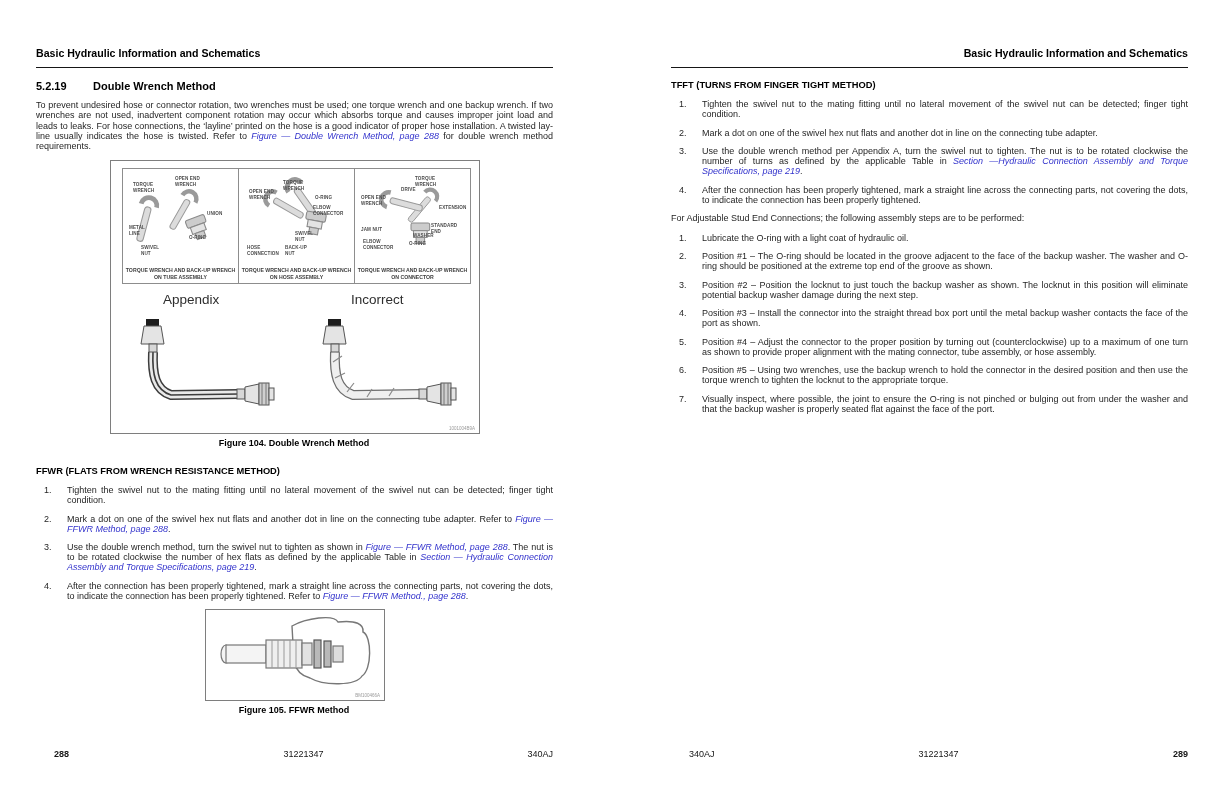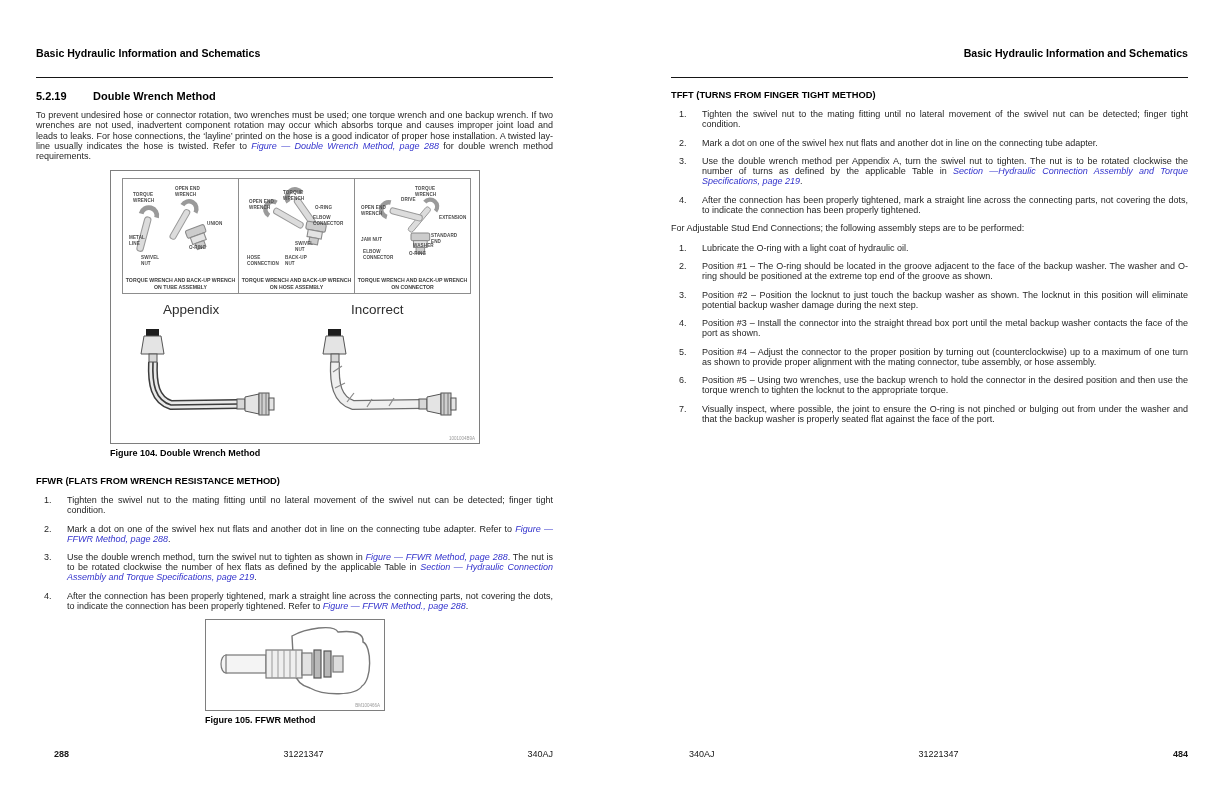--- a/index.html
+++ b/index.html
@@ -2,21 +2,21 @@
 <html><head>
 <meta charset="utf-8">
 <style>
   html,body{margin:0;padding:0}
   body{width:1224px;height:792px;background:#ffffff;position:relative;overflow:hidden;
        font-family:"Liberation Sans",sans-serif;color:#1f1f1f;}
   .page{position:absolute;top:0;height:792px;width:517px}
   #pageL{left:36px}
   #pageR{left:671px}
   .pg-header{margin-top:47px;font-size:10.6px;font-weight:bold;color:#000;
-             padding-bottom:18px;border-bottom:1.5px solid #161616}
+             padding-bottom:8px;border-bottom:1.5px solid #161616}
   #pageR .pg-header{text-align:right}
   .sec-h{margin-top:12px;font-size:11px;font-weight:bold;color:#000;display:flex}
   .sec-h .num{width:57px;flex:none}
   .para{margin-top:8px;font-size:9px;line-height:10.3px;text-align:justify}
   .doclink{color:#3333cc;font-style:italic;cursor:pointer}
   .subhead{margin-top:18px;font-size:9.3px;font-weight:bold;color:#000}
   .olist{margin-top:9px}
   .li{display:flex;margin-bottom:8.5px;padding-left:8px}
   .li-num{width:13px;flex:none;font-size:9px;line-height:10.3px;margin-right:10px}
   .li-body{flex:1;font-size:9px;line-height:10px;text-align:justify}
@@ -30,21 +30,21 @@
            color:#4c4c4c;letter-spacing:.1px}
   .panel-cap{position:absolute;left:2px;right:2px;bottom:3px;text-align:center;
              font-size:5.2px;line-height:1.3;font-weight:bold;color:#3d3d3d}
   .ci-label{position:absolute;top:131px;font-size:13.5px;color:#2e2e2e}
   #lbl-correct{left:52px}
   #lbl-incorrect{left:240px}
   .hose{position:absolute;top:153px;width:150px;height:112px}
   #hoseC{left:14px}
   #hoseI{left:196px}
   .fig-code{position:absolute;right:4px;bottom:2px;font-size:4.5px;color:#9a9a9a}
-  .fig-cap{font-size:9px;font-weight:bold;color:#000;margin-top:4px}
+  .fig-cap{font-size:9px;font-weight:bold;color:#000;text-align:center;margin-top:4px}
   #cap104{width:368px;margin-left:74px}
   #fig105{margin-left:169px;margin-top:7px;width:178px;height:90px}
   #cap105{width:178px;margin-left:169px}
   .footer{position:absolute;left:18px;right:0;top:749px;display:flex;font-size:9px;color:#161616}
   .footer>span{flex:1}
   .f-c{text-align:center}
   .f-r{text-align:right}
   .pgnum{font-weight:bold}
   svg{display:block}
   #svgdefs{position:absolute;width:0;height:0}
@@ -271,15 +271,15 @@
       </div>
       <div class="li">
         <span class="li-num">7.</span>
         <span class="li-body"><span>Visually inspect, where possible, the joint to ensure the O-ring is not pinched or bulging out from under the washer and that the backup washer is properly seated flat against the face of the port.</span></span>
       </div>
     </div>
 
   <div class="footer">
     <span>340AJ</span>
     <span class="f-c">31221347</span>
-    <span class="f-r pgnum">484</span>
+    <span class="f-r pgnum">289</span>
   </div>
 </div>
 
 </body></html>

